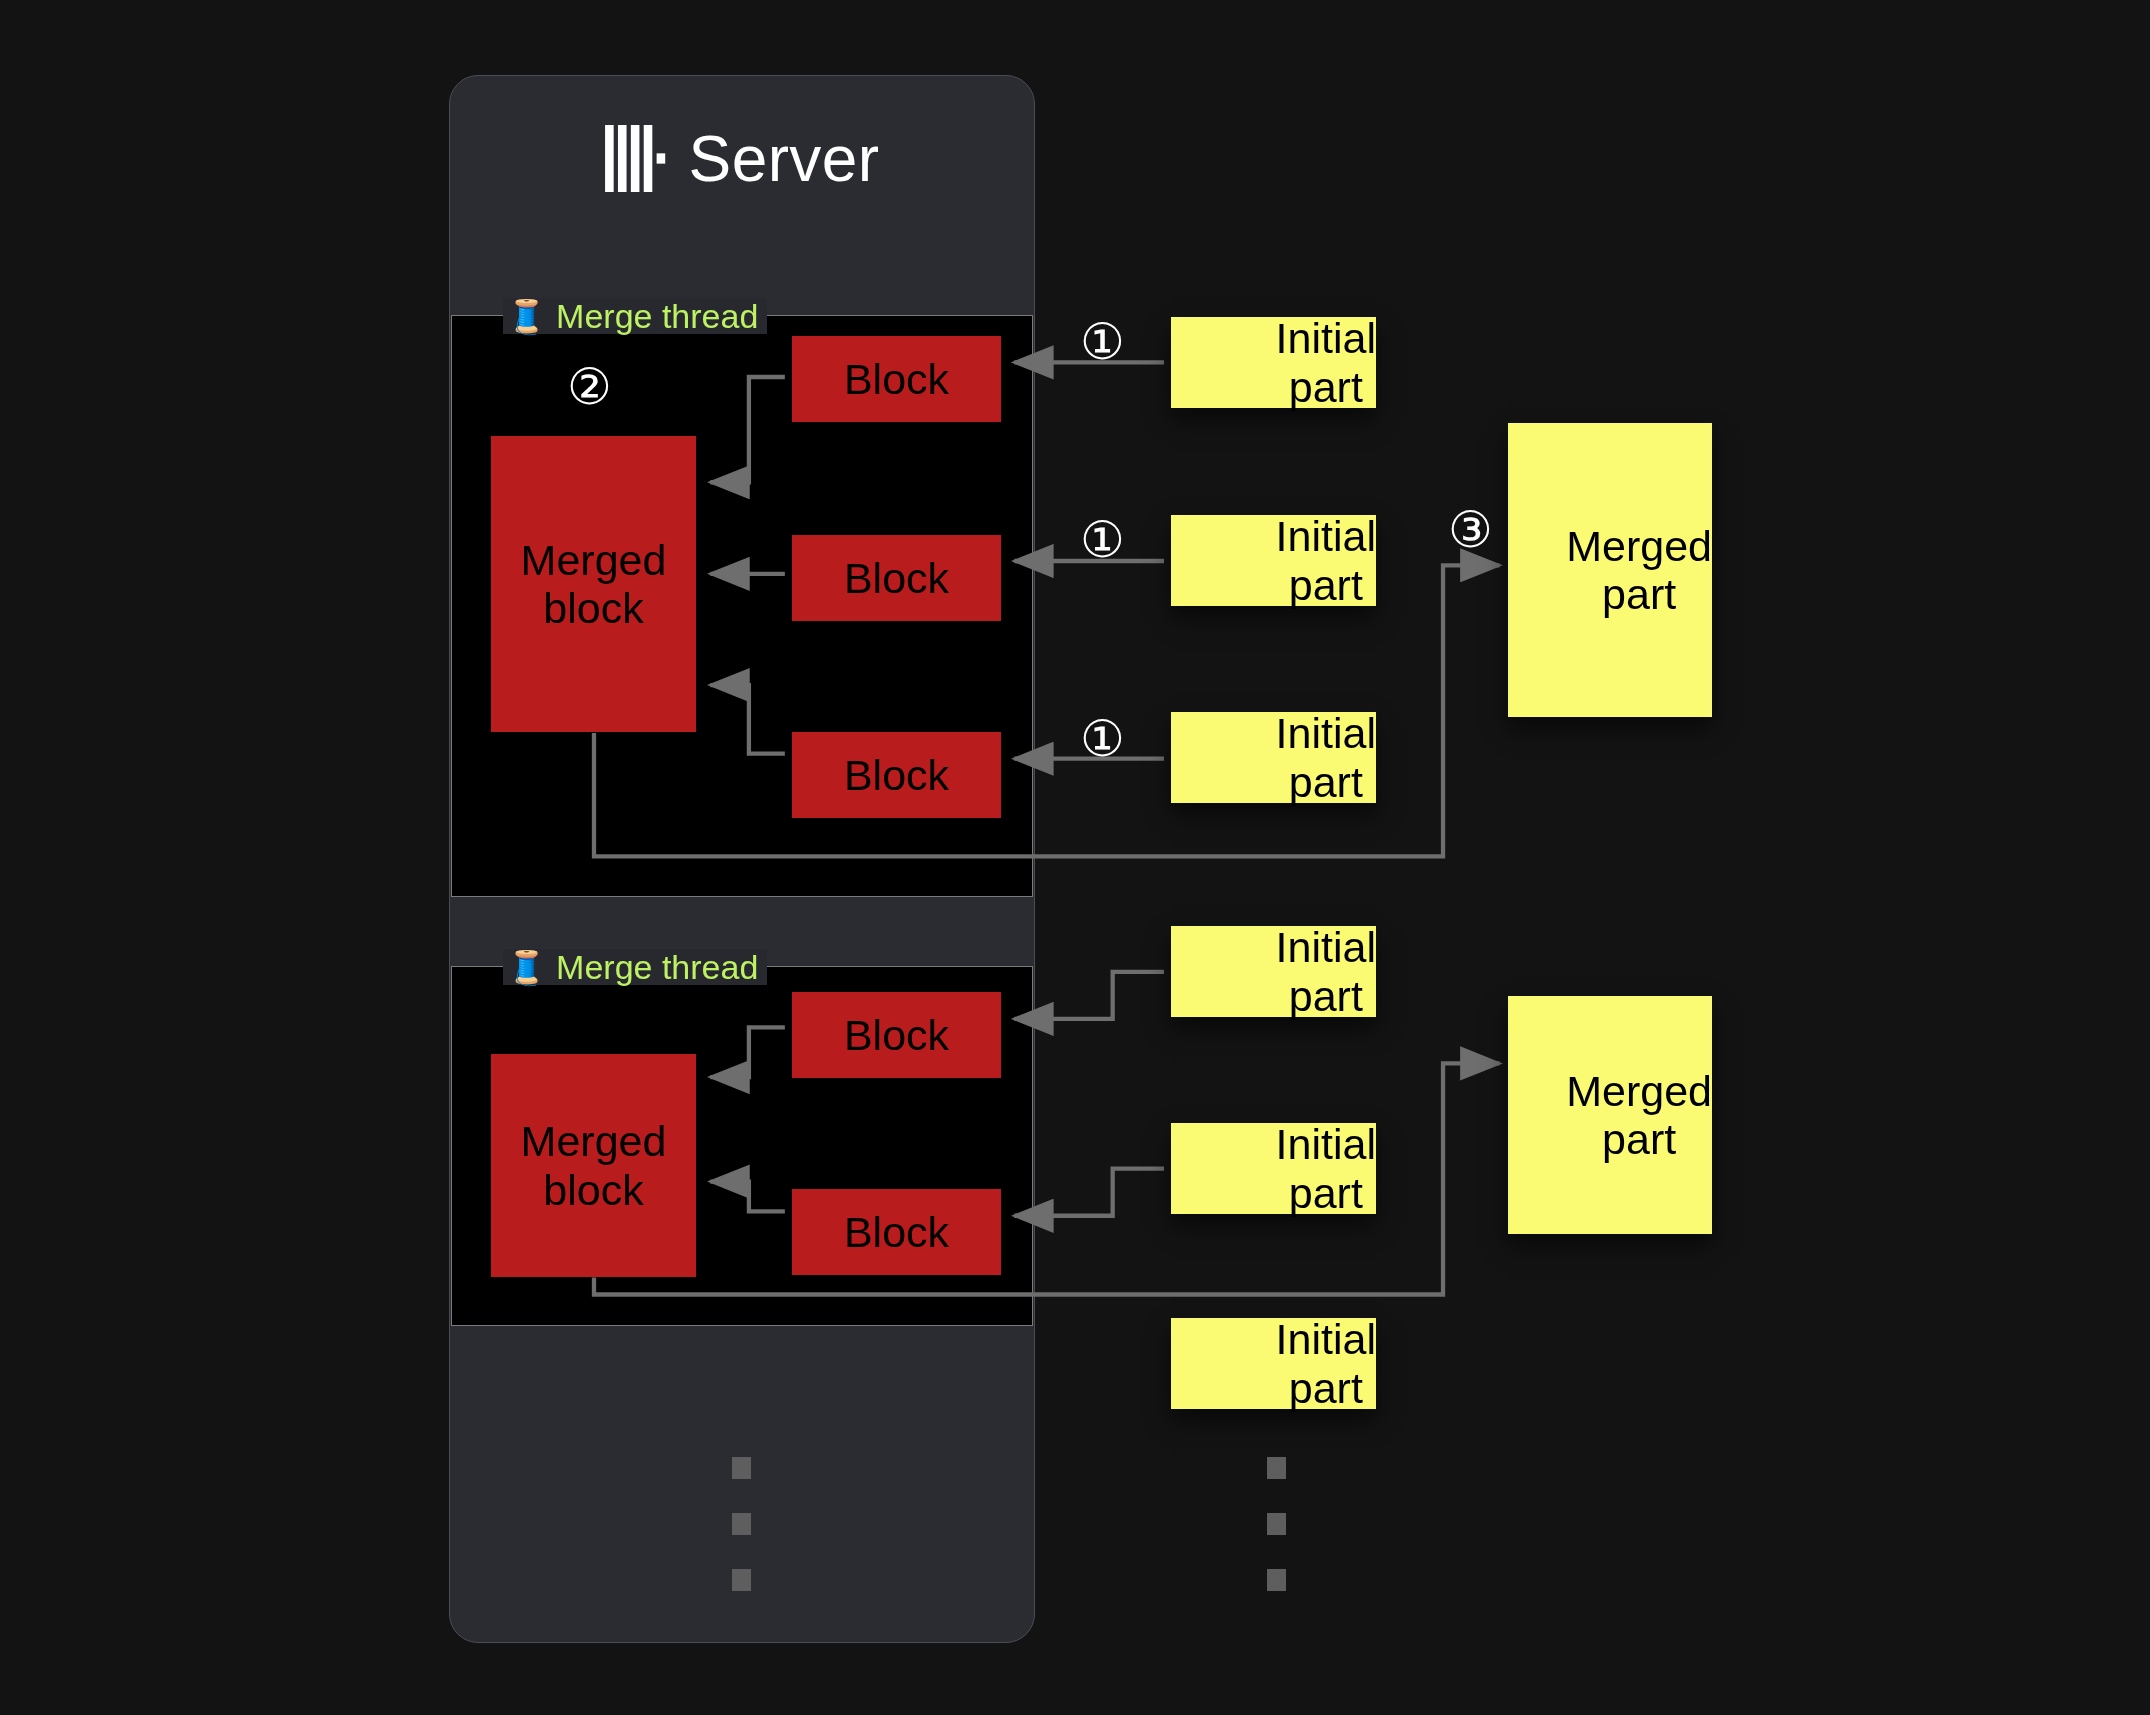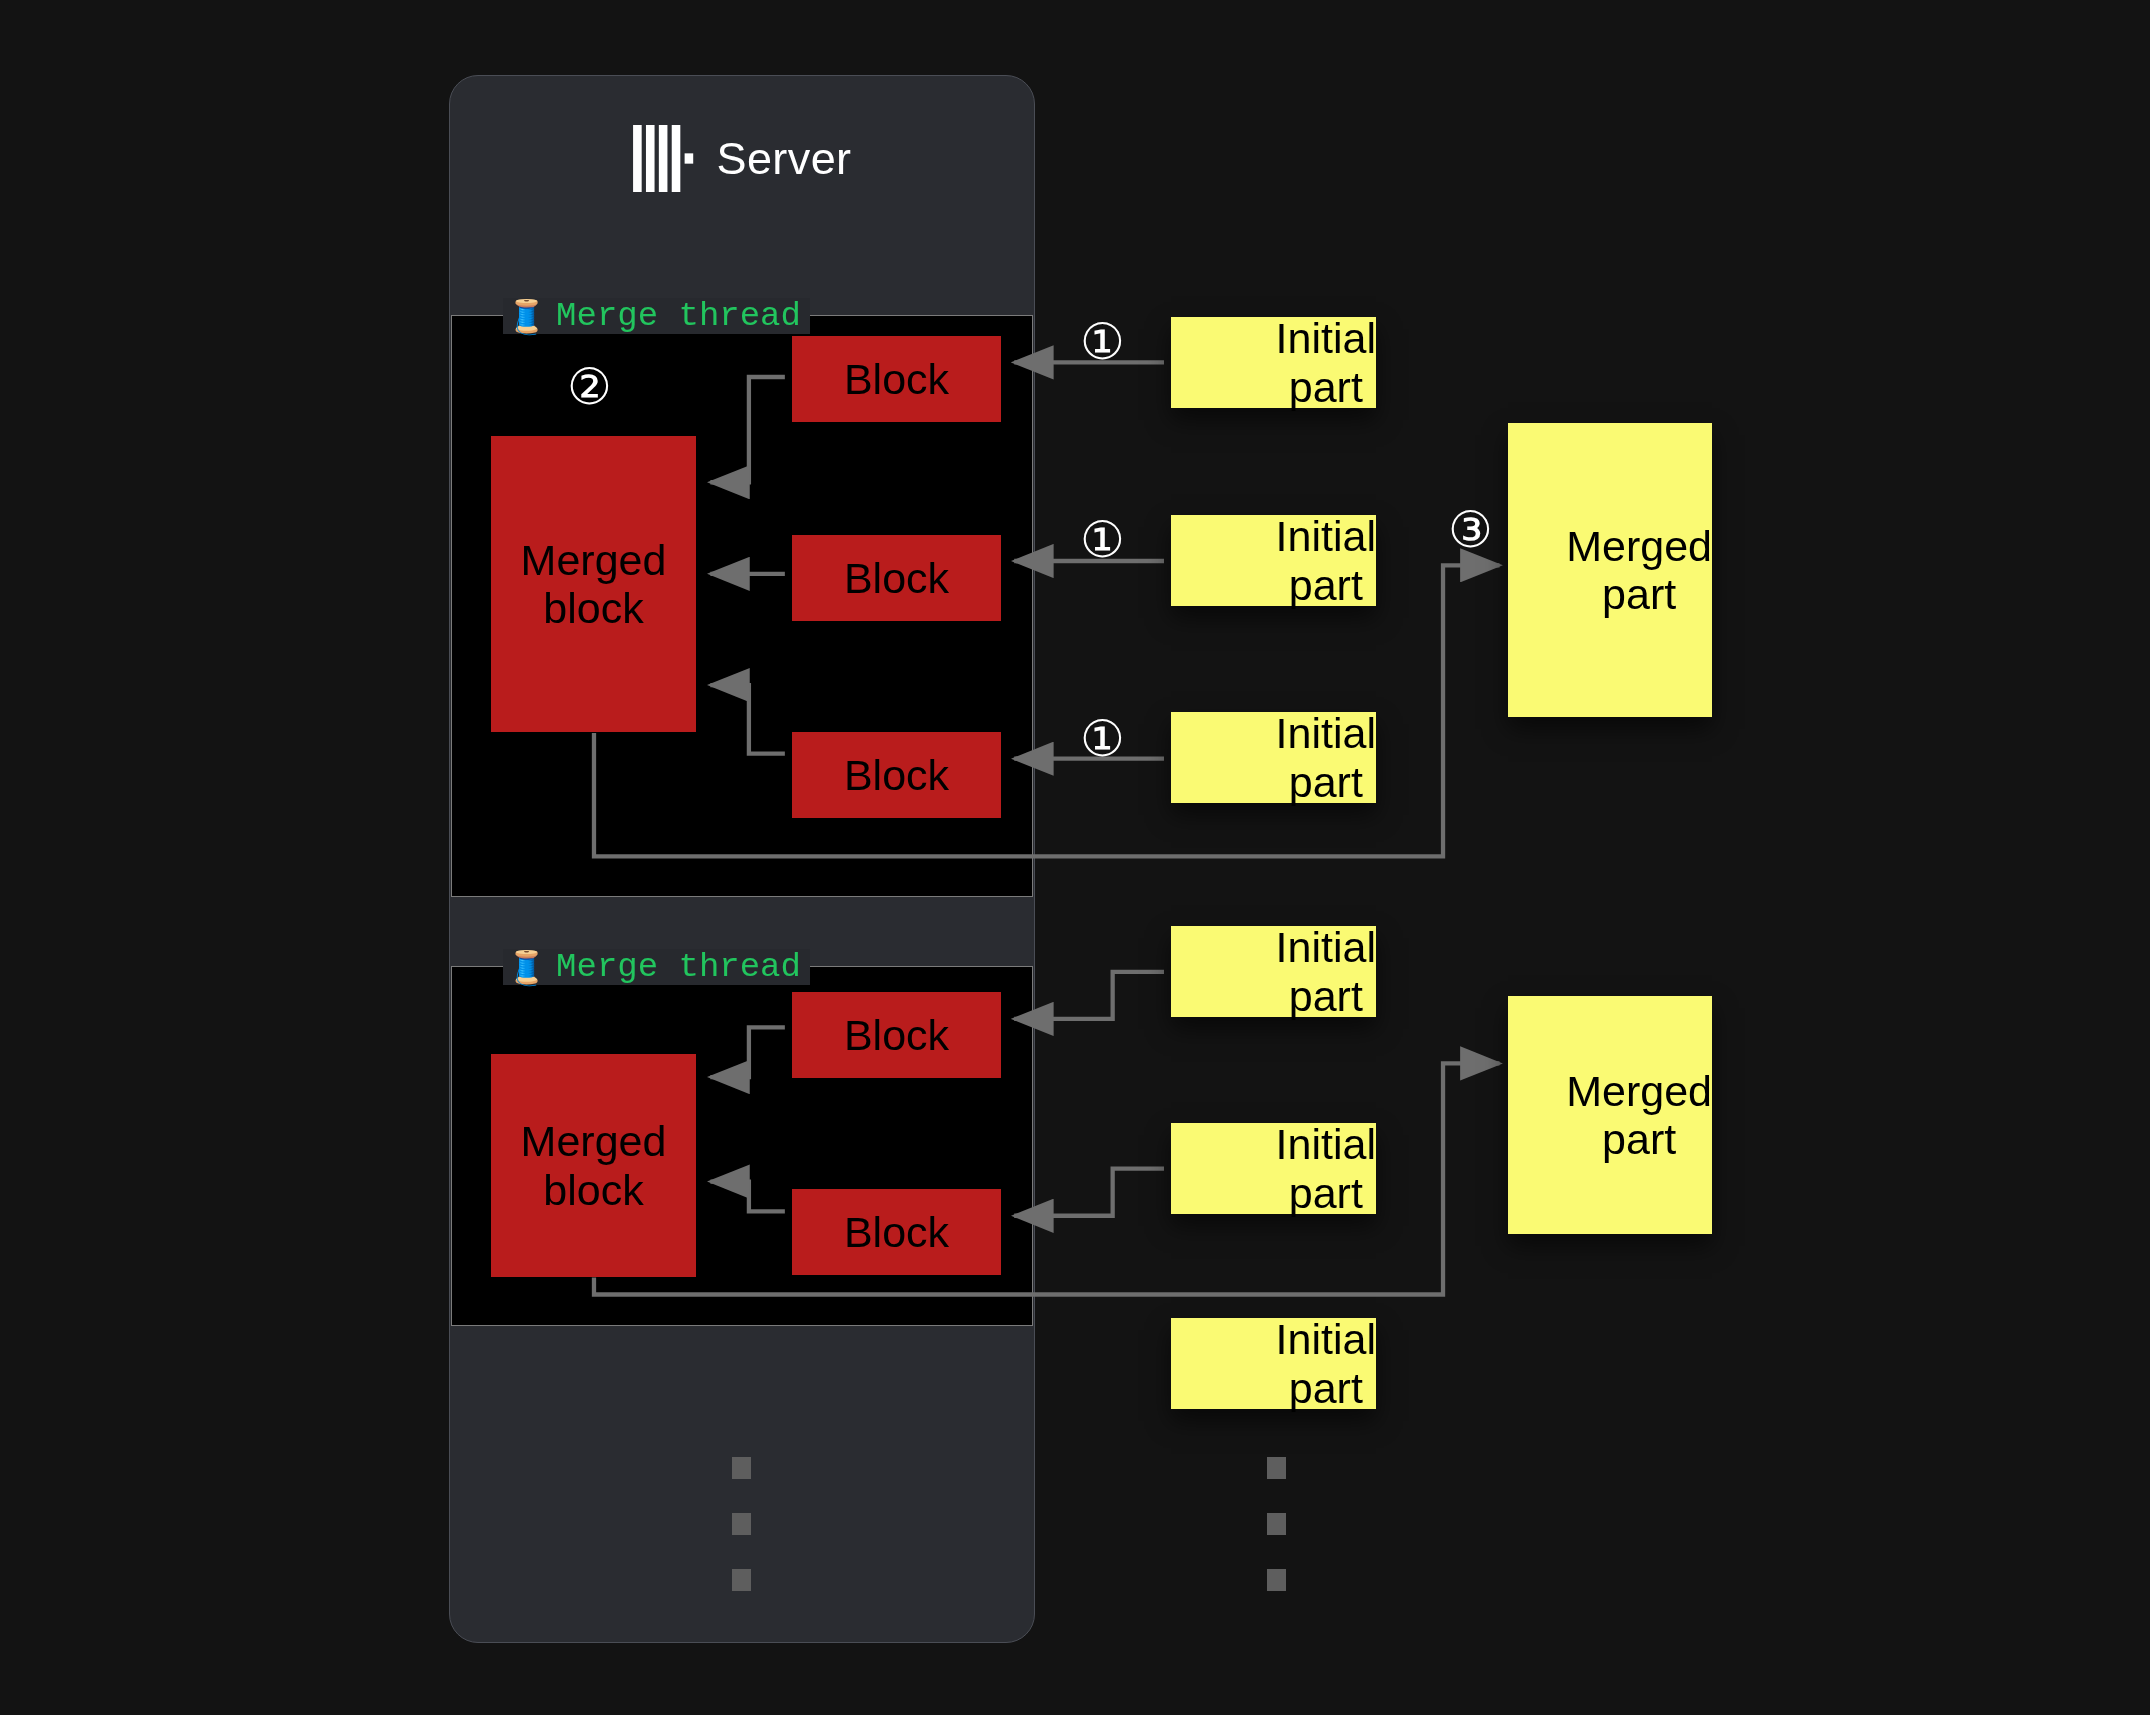--- a/index.html
+++ b/index.html
@@ -44,21 +44,21 @@
     display: flex;
     align-items: center;
     justify-content: center;
     gap: 22px;
   }
   .ch-logo {
     display: block;
   }
   .server-title {
     color: #ffffff;
-    font-size: 45px;
+    font-size: 64px;
     font-weight: 400;
     letter-spacing: 0.4px;
     line-height: 1;
     white-space: nowrap;
     text-align: center;
   }
 
   
   .merge-thread {
     position: absolute;
@@ -78,25 +78,24 @@
     background: #27292e;
     padding: 0 8.6px 0 3.4px;
     z-index: 6;
   }
   .mt-label .spool {
     font-size: 33px;
     line-height: 1;
     display: inline-block;
   }
   .mt-label .mt-text {
-    color: #22c55e;
+    color: #bef264;
     font-size: 34px;
     line-height: 1;
     white-space: nowrap;
-    font-family: Liberation Mono, monospace;
   }
   .mt1-label { left: 503px; top: 298px; }
   .mt2-label { left: 503px; top: 949px; }
 
   
   .box {
     position: absolute;
     display: flex;
     align-items: center;
     justify-content: center;

